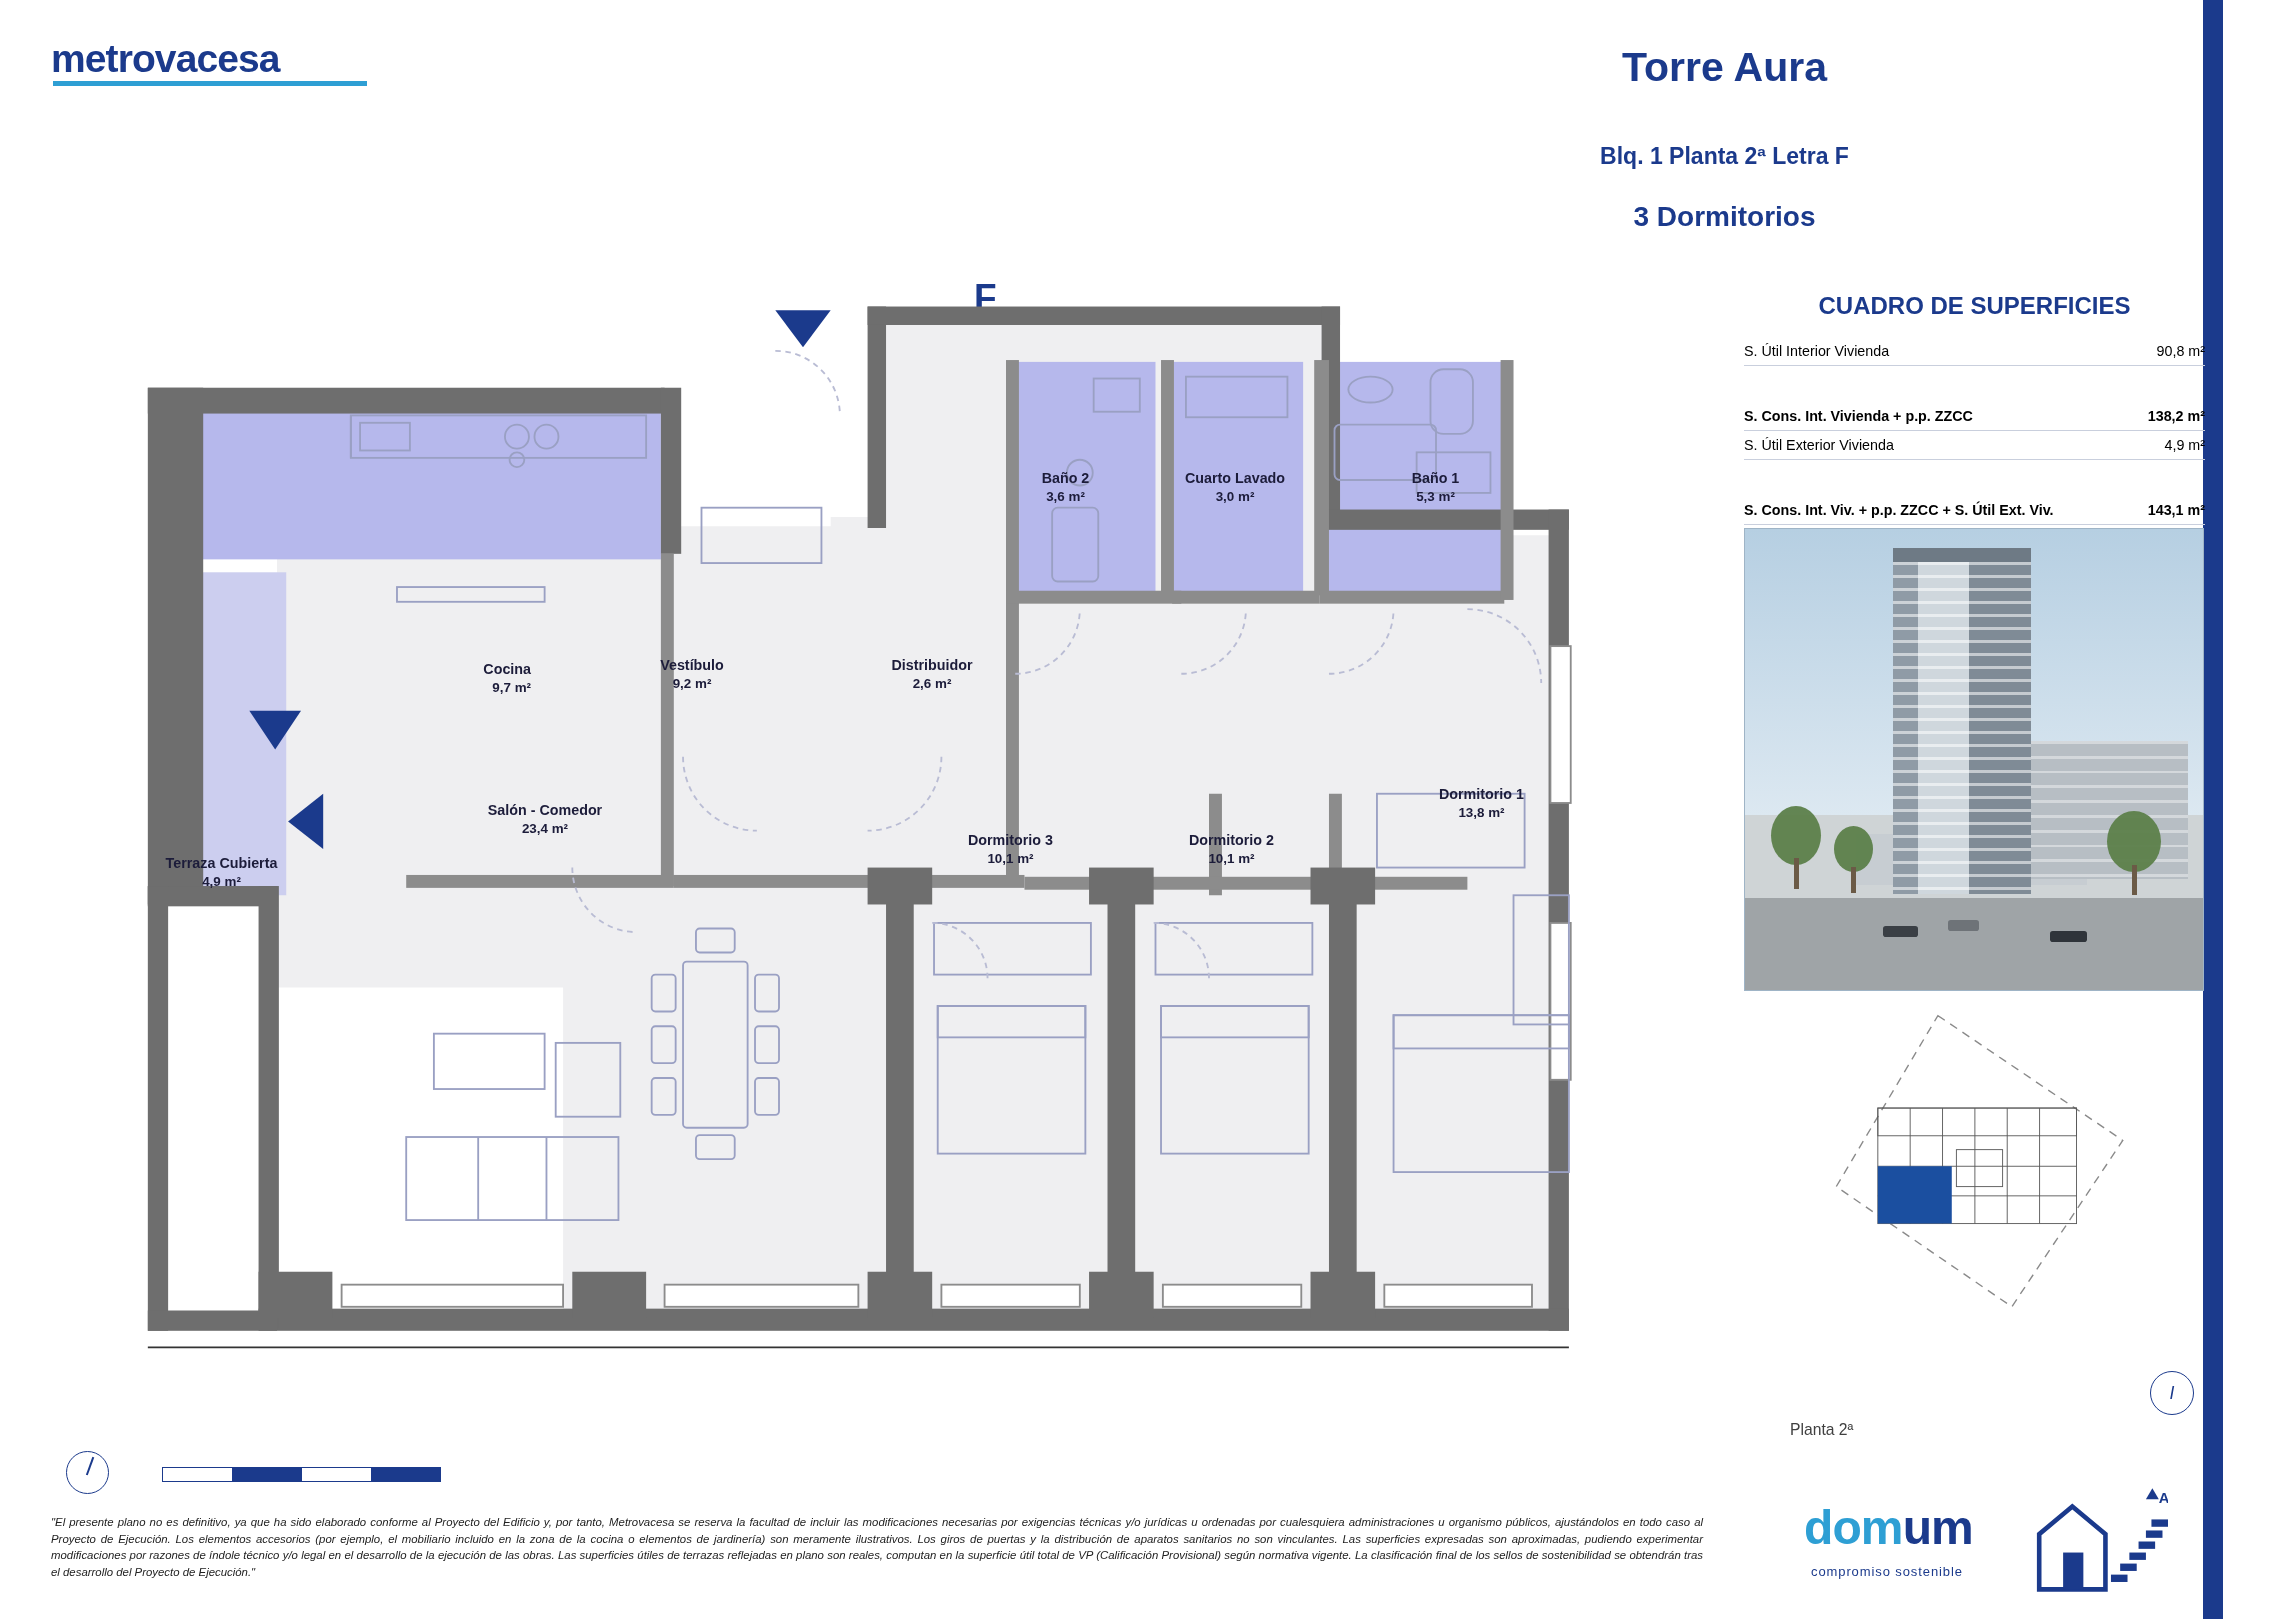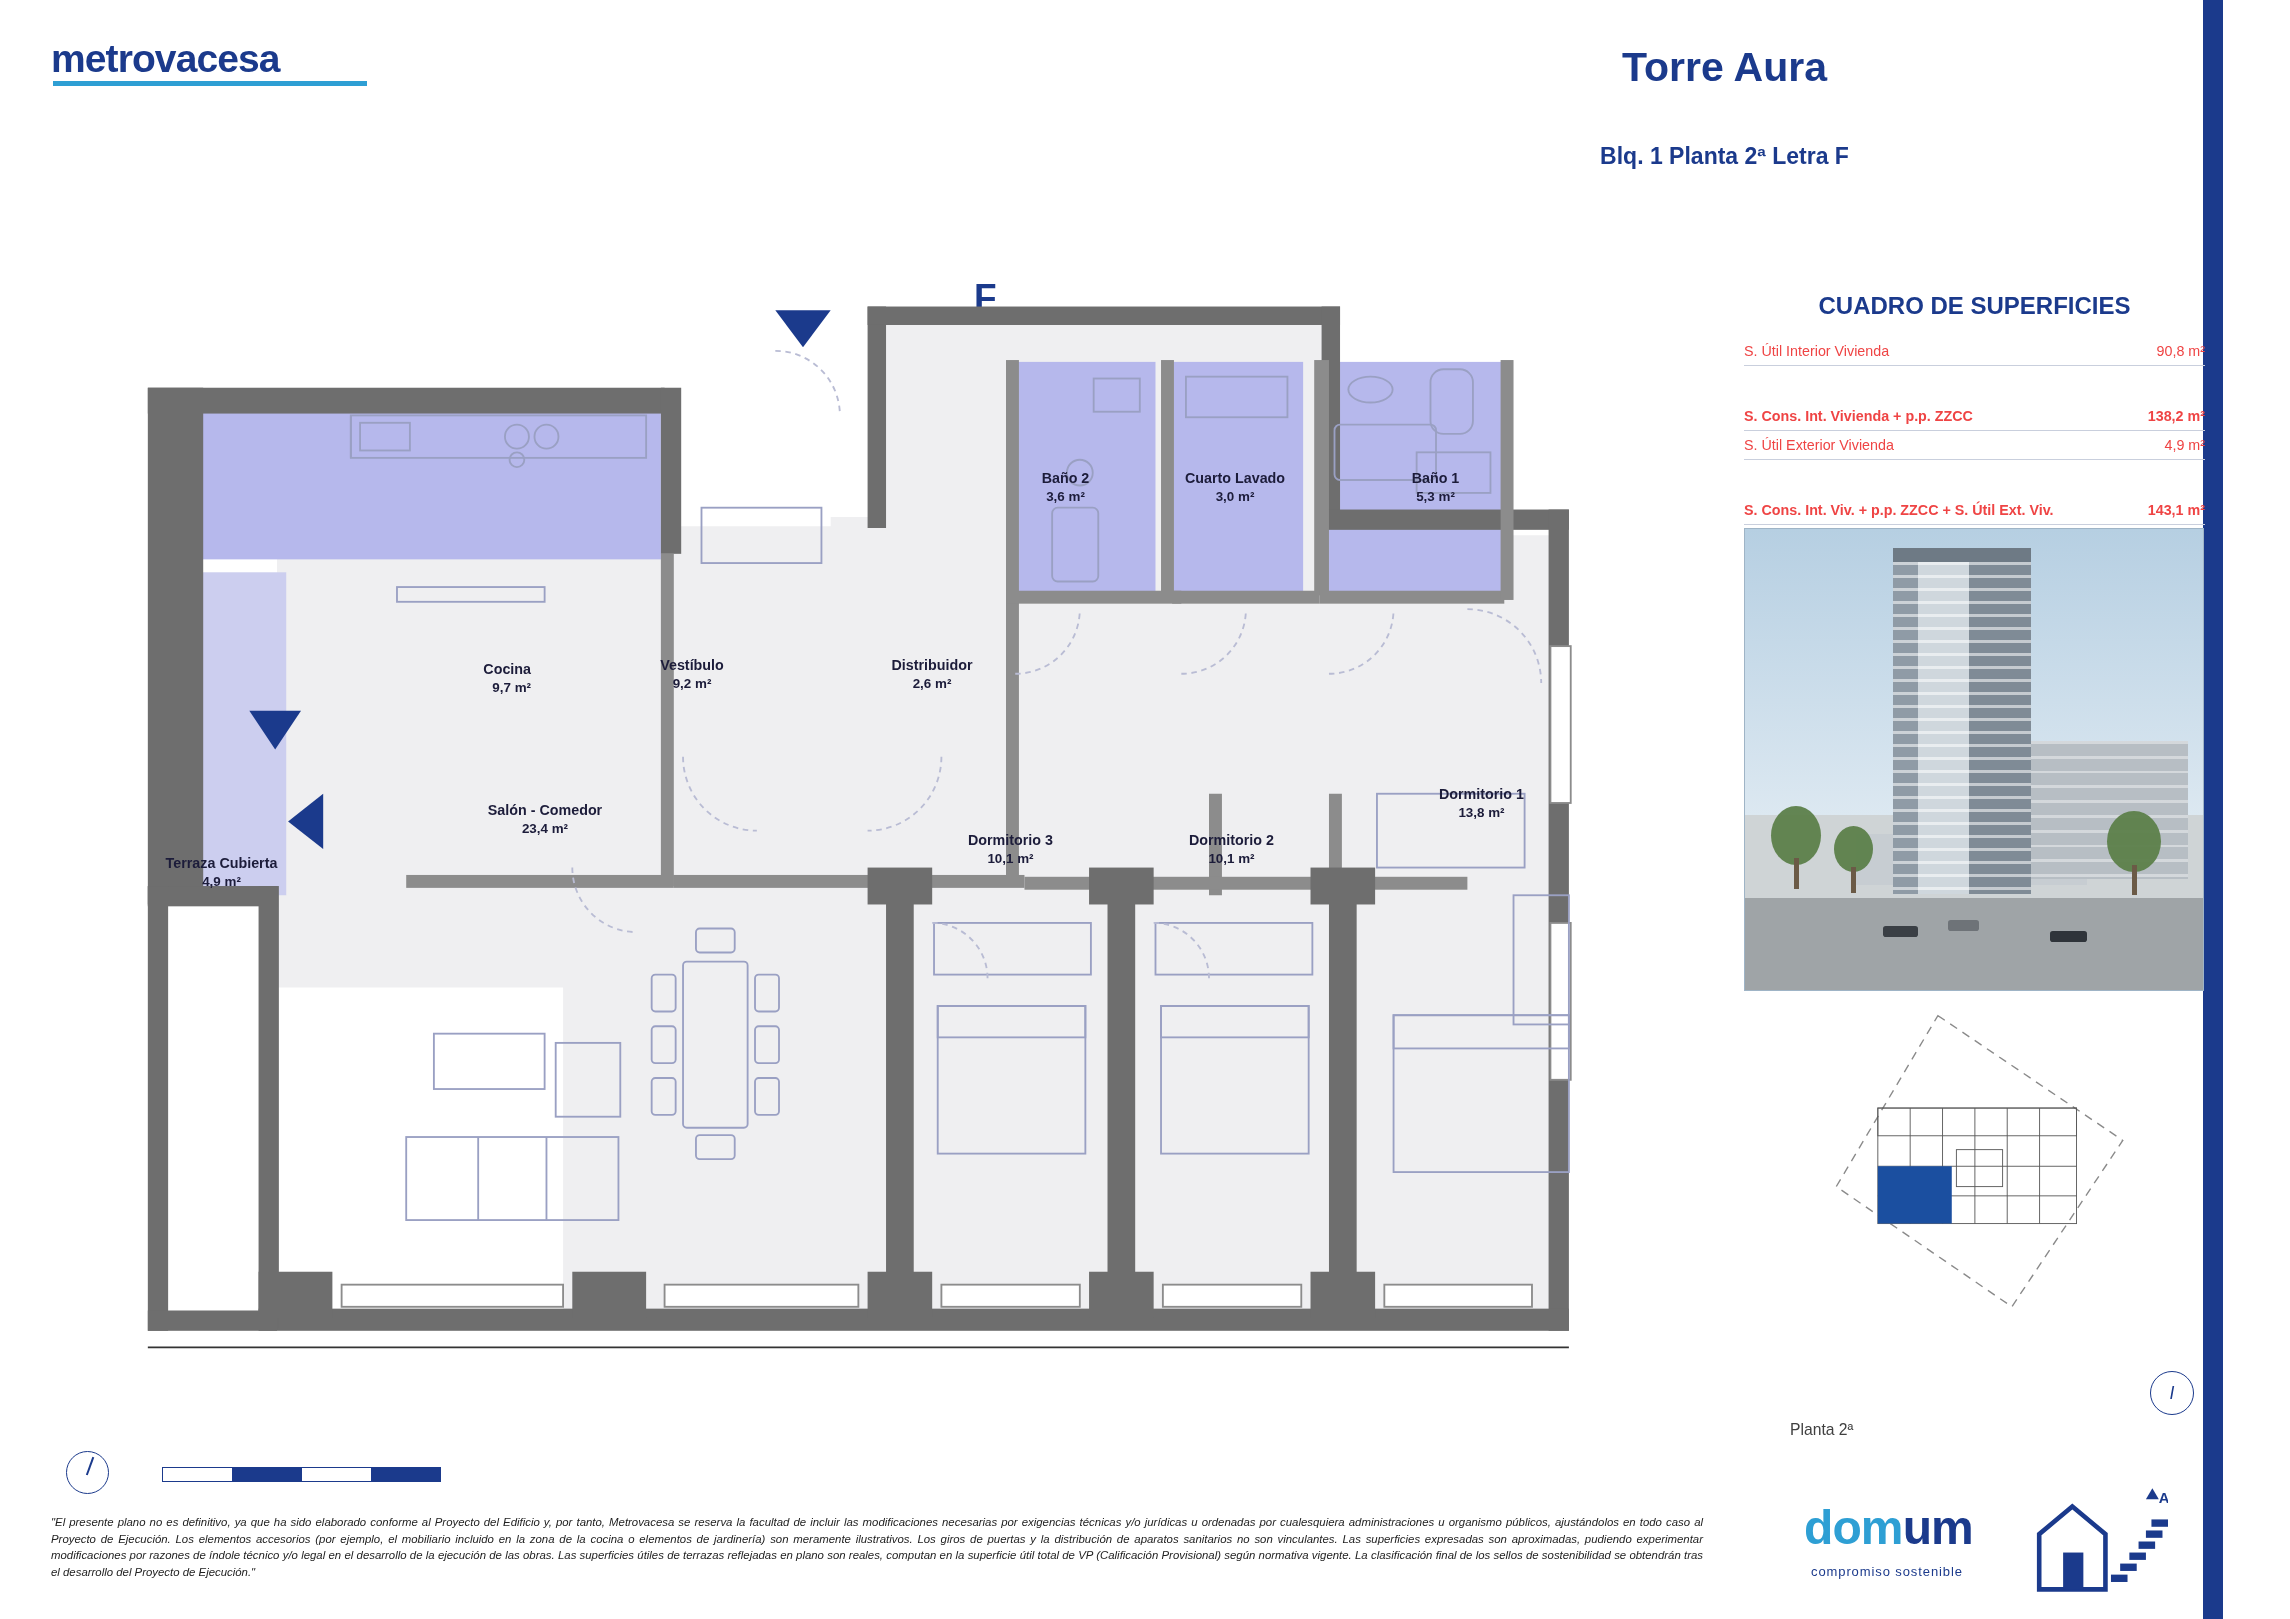--- a/index.html
+++ b/index.html
@@ -12,21 +12,21 @@
   
   .brand{position:absolute;left:51px;top:37px;font-size:39px;font-weight:bold;color:#1b3a8c;letter-spacing:-0.9px;}
   .brand-underline{position:absolute;left:53px;top:81px;width:314px;height:4.6px;background:#2e9fd4;}
 
   .title{position:absolute;right:148px;top:44px;width:701px;text-align:center;font-size:41px;font-weight:bold;color:#1b3a8c;}
   .subtitle{position:absolute;right:148px;top:143px;width:701px;text-align:center;font-size:23px;font-weight:bold;color:#1b3a8c;}
   .dorms{position:absolute;right:148px;top:201px;width:701px;text-align:center;font-size:28px;font-weight:bold;color:#1b3a8c;}
 
   
   .surf-title{position:absolute;left:1744px;top:292px;width:461px;text-align:center;font-size:24px;font-weight:bold;color:#1b3a8c;}
-  .surf-table{position:absolute;left:1744px;top:337px;width:461px;font-size:14.3px;color:#ef4444;}
+  .surf-table{position:absolute;left:1744px;top:337px;width:461px;font-size:14.3px;color:#000000;}
   .surf-row{display:flex;justify-content:space-between;align-items:baseline;padding:5.5px 0 6.5px 0;border-bottom:0.9px solid #c9cfdd;}
   .surf-row.b .surf-label,.surf-row.b .surf-val{font-weight:bold;margin-top:36px;}
   .surf-label{white-space:nowrap;}
   .surf-val{white-space:nowrap;}
 
   
   .photo{position:absolute;left:1744px;top:528px;width:458px;height:461px;background:#b9cfe0;overflow:hidden;border:0.9px solid #9fb4c6;}
   .sky{position:absolute;left:0;top:0;width:100%;height:62%;background:linear-gradient(#b6cfe2,#dce8f1);}
   .ground{position:absolute;left:0;top:62%;width:100%;height:38%;background:#cfd4d6;}
   .road{position:absolute;left:0;top:80%;width:100%;height:20%;background:#9fa4a7;}
@@ -77,20 +77,21 @@
 
 <div class="page">
 
   <div class="edge-bar"></div>
 
   <div class="brand">metrovacesa</div>
   <div class="brand-underline"></div>
 
   <div class="title">Torre Aura</div>
   <div class="subtitle">Blq. 1 Planta 2ª Letra F</div>
+  <div class="dorms">3 Dormitorios</div>
 
   <div class="surf-title">CUADRO DE SUPERFICIES</div>
   <div class="surf-table">
     <div class="surf-row">
       <span class="surf-label">S. Útil Interior Vivienda</span>
       <span class="surf-val">90,8 m²</span>
     </div>
     <div class="surf-row b">
       <span class="surf-label">S. Cons. Int. Vivienda + p.p. ZZCC</span>
       <span class="surf-val">138,2 m²</span>

